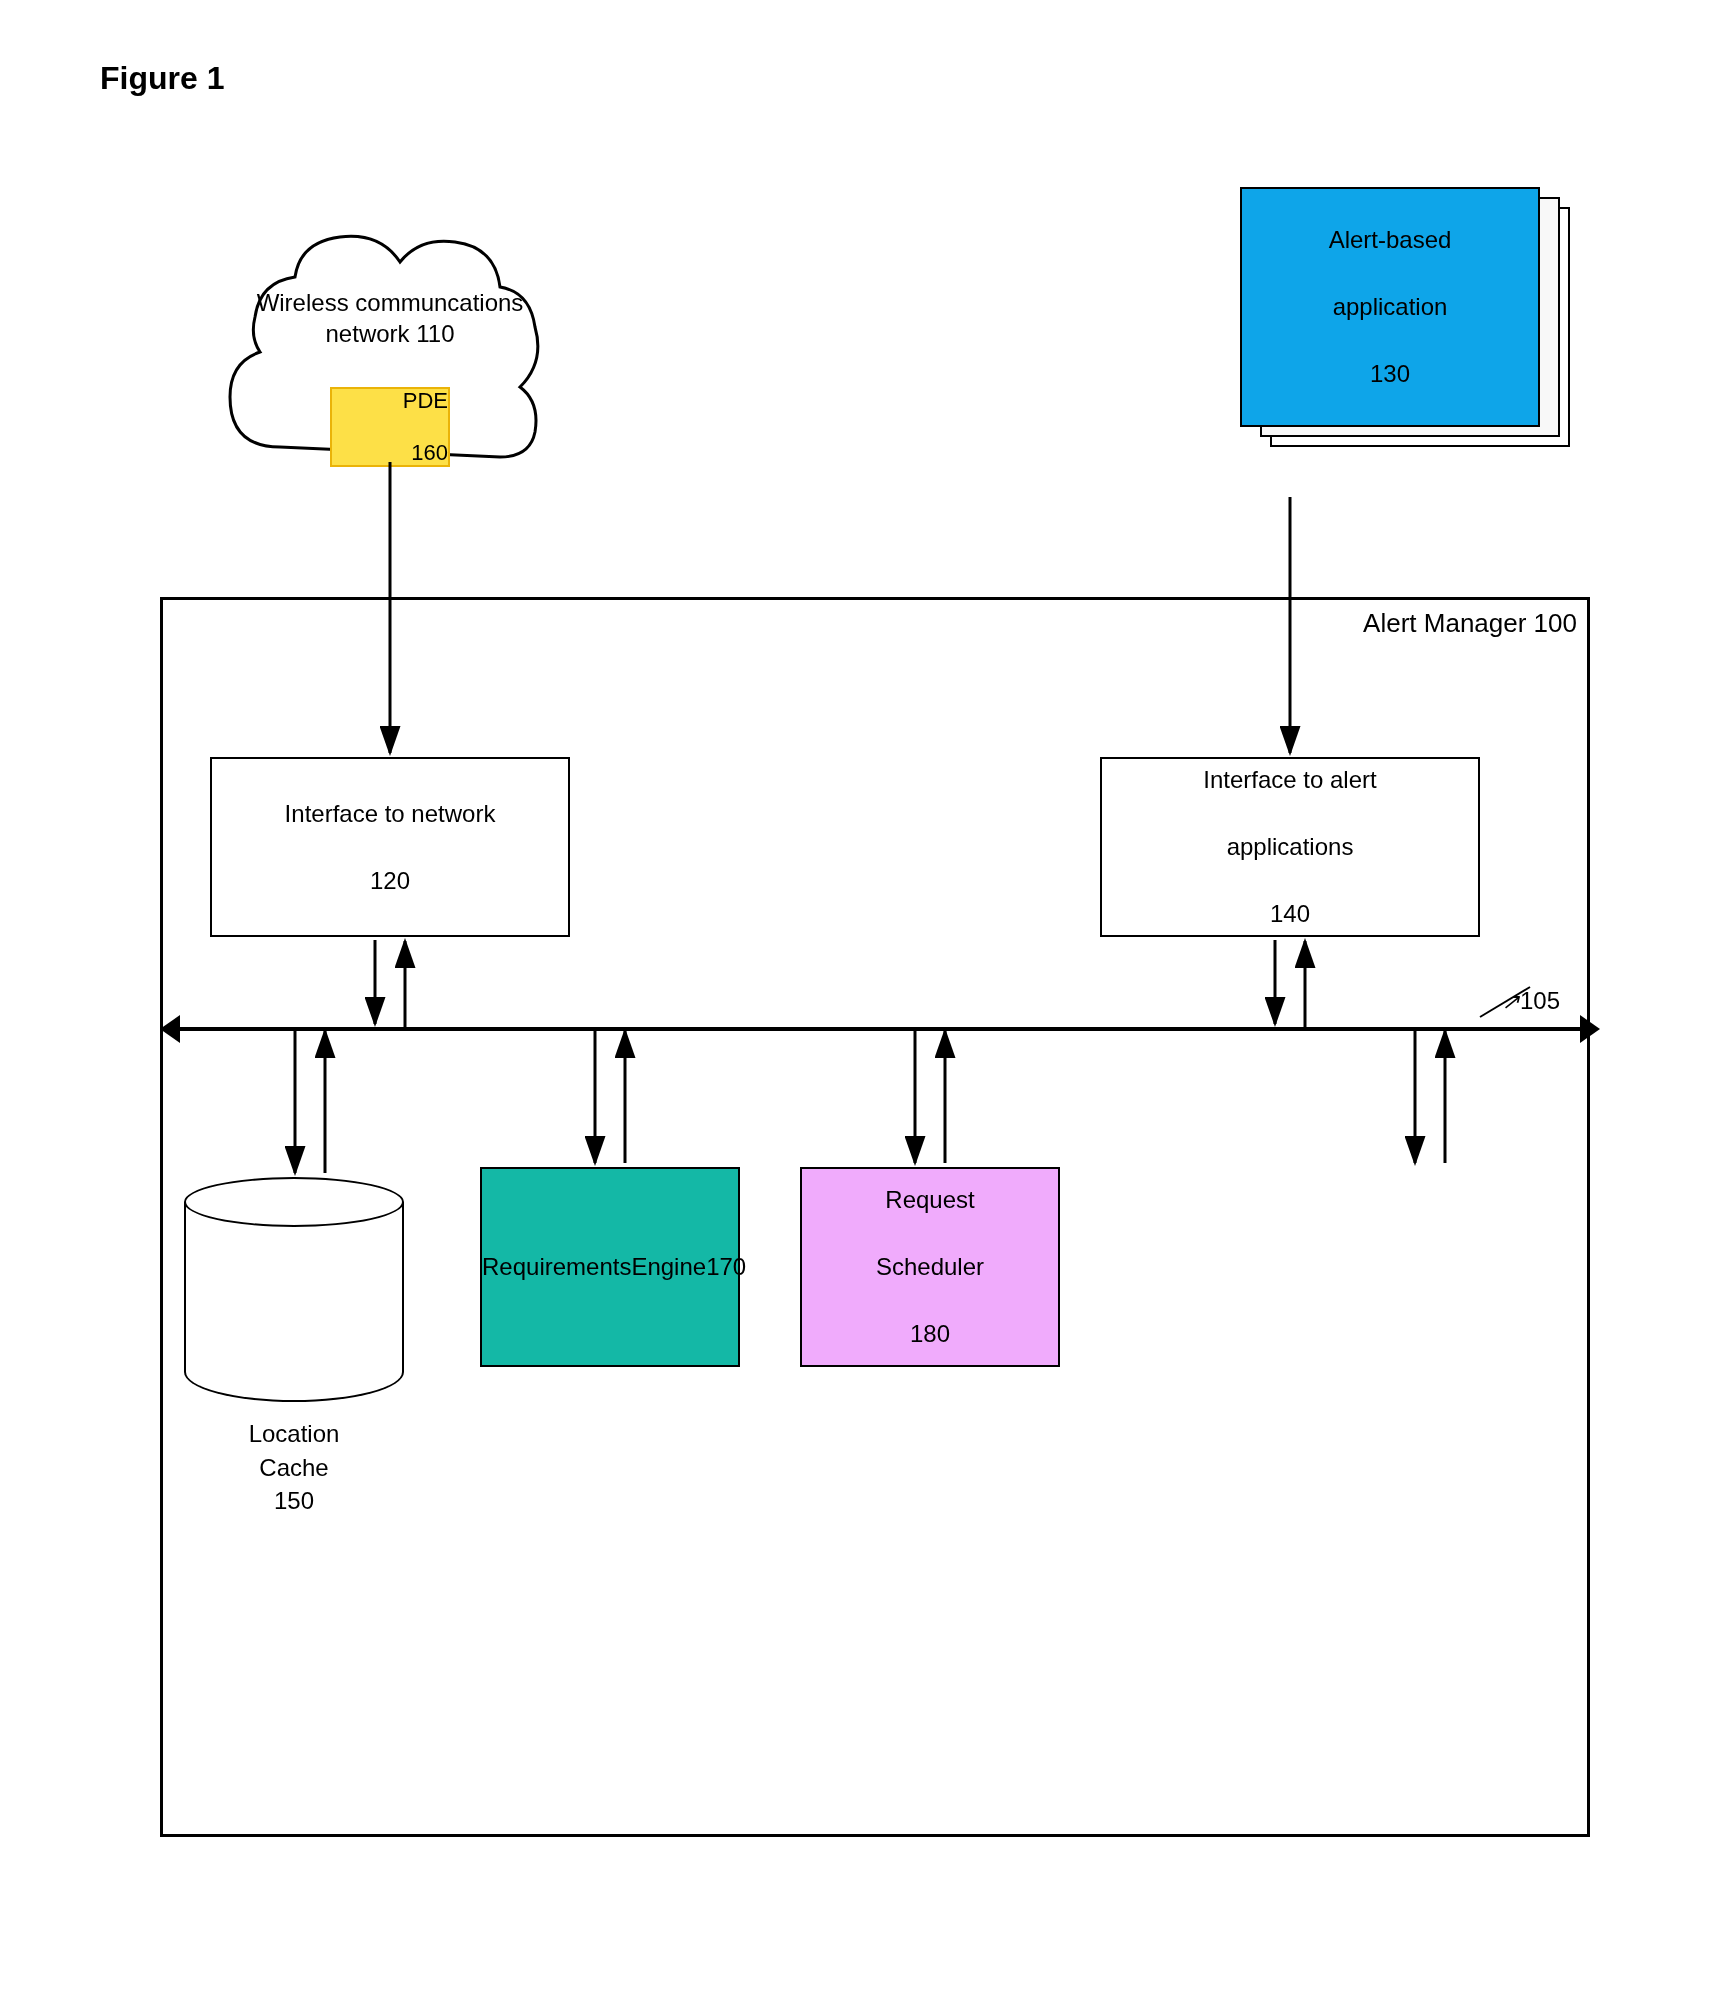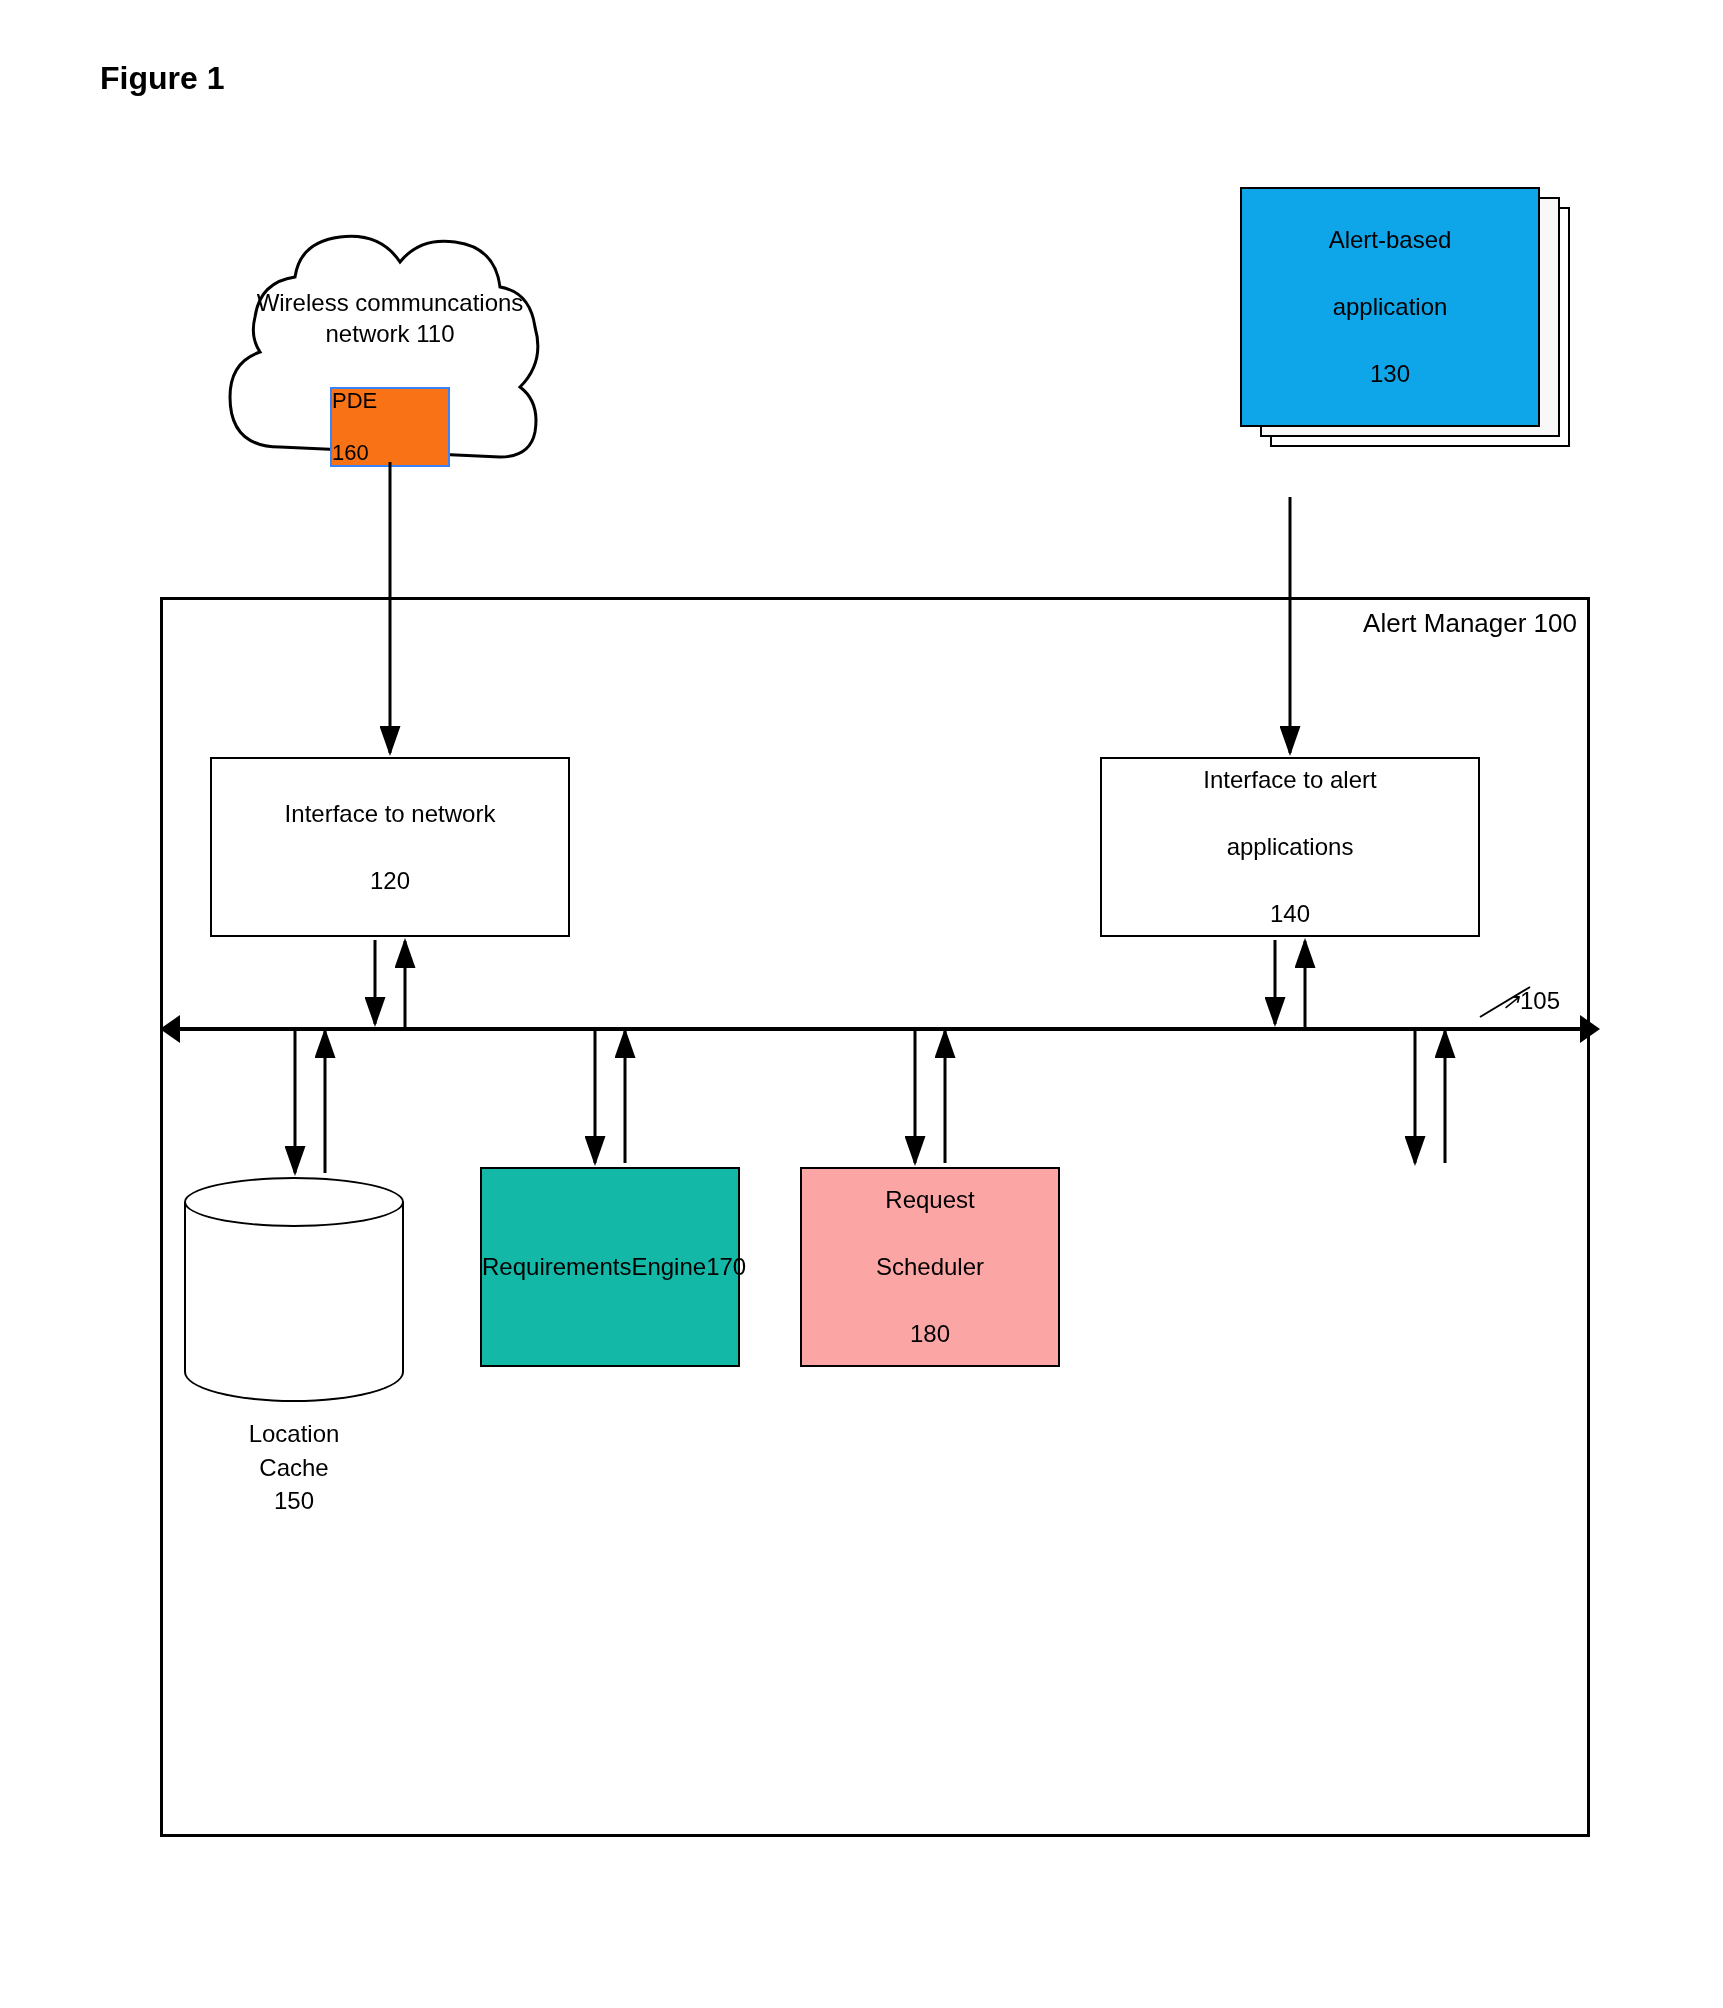--- a/index.html
+++ b/index.html
@@ -75,25 +75,25 @@
     }
 
     
     .pde-box {
       position: absolute;
       top: 200px;
       left: 50%;
       transform: translateX(-50%);
       width: 120px;
       height: 80px;
-      border: 2px solid #3b82f6;
-      background: #f97316;
-      display: flex;
-      flex-direction: column;
-      align-items: flex-start;
+      border: 2px solid #eab308;
+      background: #fde047;
+      display: flex;
+      flex-direction: column;
+      align-items: flex-end;
       justify-content: center;
       font-size: 22px;
       text-align: center;
       z-index: 3;
     }
 
     
     .app-stack {
       position: absolute;
       right: 80px;
@@ -253,21 +253,21 @@
       line-height: 1.4;
     }
 
     .req-scheduler-box {
       position: absolute;
       left: 700px;
       top: 1010px;
       width: 260px;
       height: 200px;
       border: 2px solid #000;
-      background: #fca5a5;
+      background: #f0abfc;
       display: flex;
       flex-direction: column;
       align-items: center;
       justify-content: center;
       font-size: 24px;
       text-align: center;
       line-height: 1.4;
     }
 
     .alert-engine-box {

